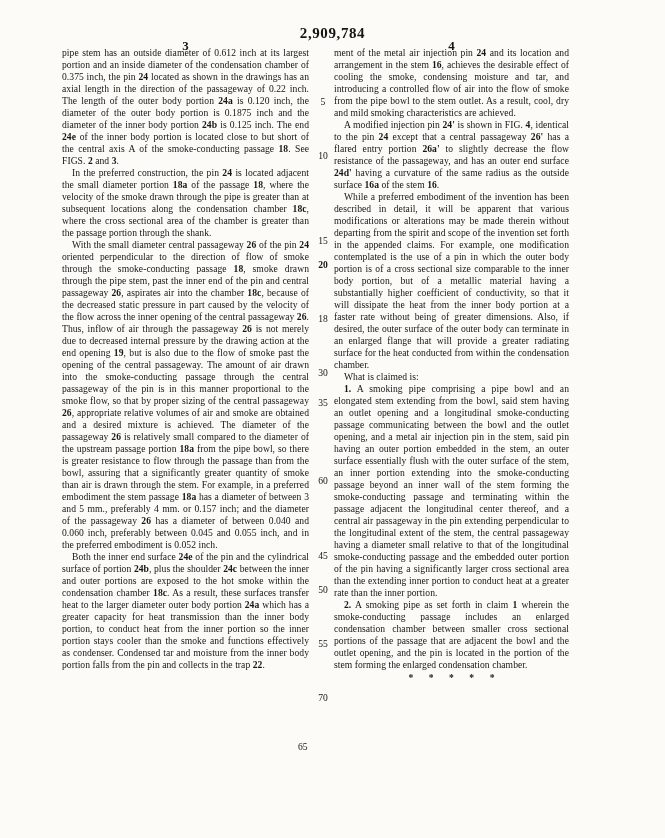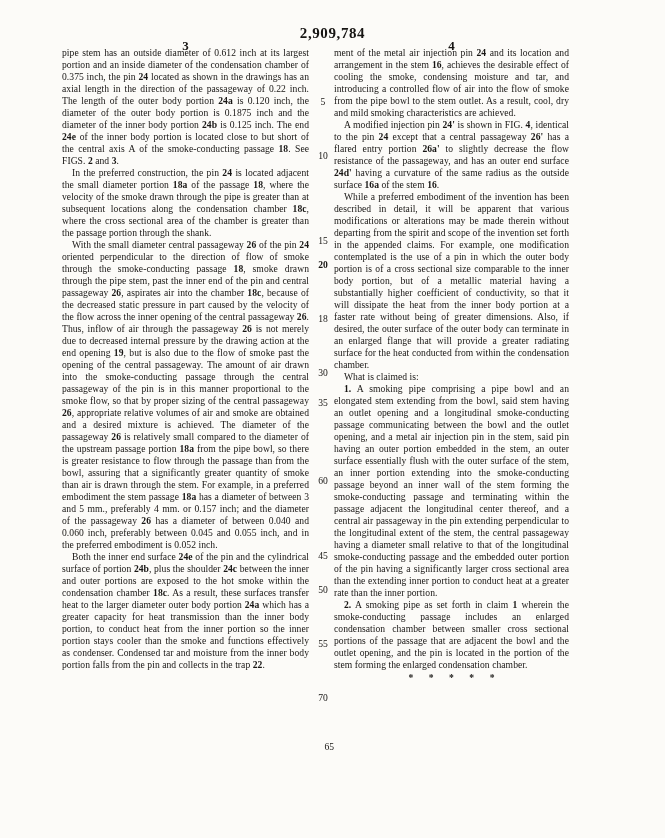--- a/index.html
+++ b/index.html
@@ -40,21 +40,21 @@
     word-spacing:13px; margin-top:1px;
     font-weight:bold;
   }
   .gutter-num {
     position:absolute; left:305px; width:36px;
     text-align:center;
     font-size:9.6px; line-height:10.84px;
   }
   .bottom-line-num {
     position:absolute; left:298px; top:741px; width:36px;
-    text-align:right; font-size:9.6px;
+    text-align:left; font-size:9.6px;
   }
   b { font-weight:bold;margin-top:32px; }
 </style>
 </head>
 <body>
 
 <div class="page">
   <div class="patent-number">2,909,784</div>
 
   <div class="col-num col-num-left">3</div>

